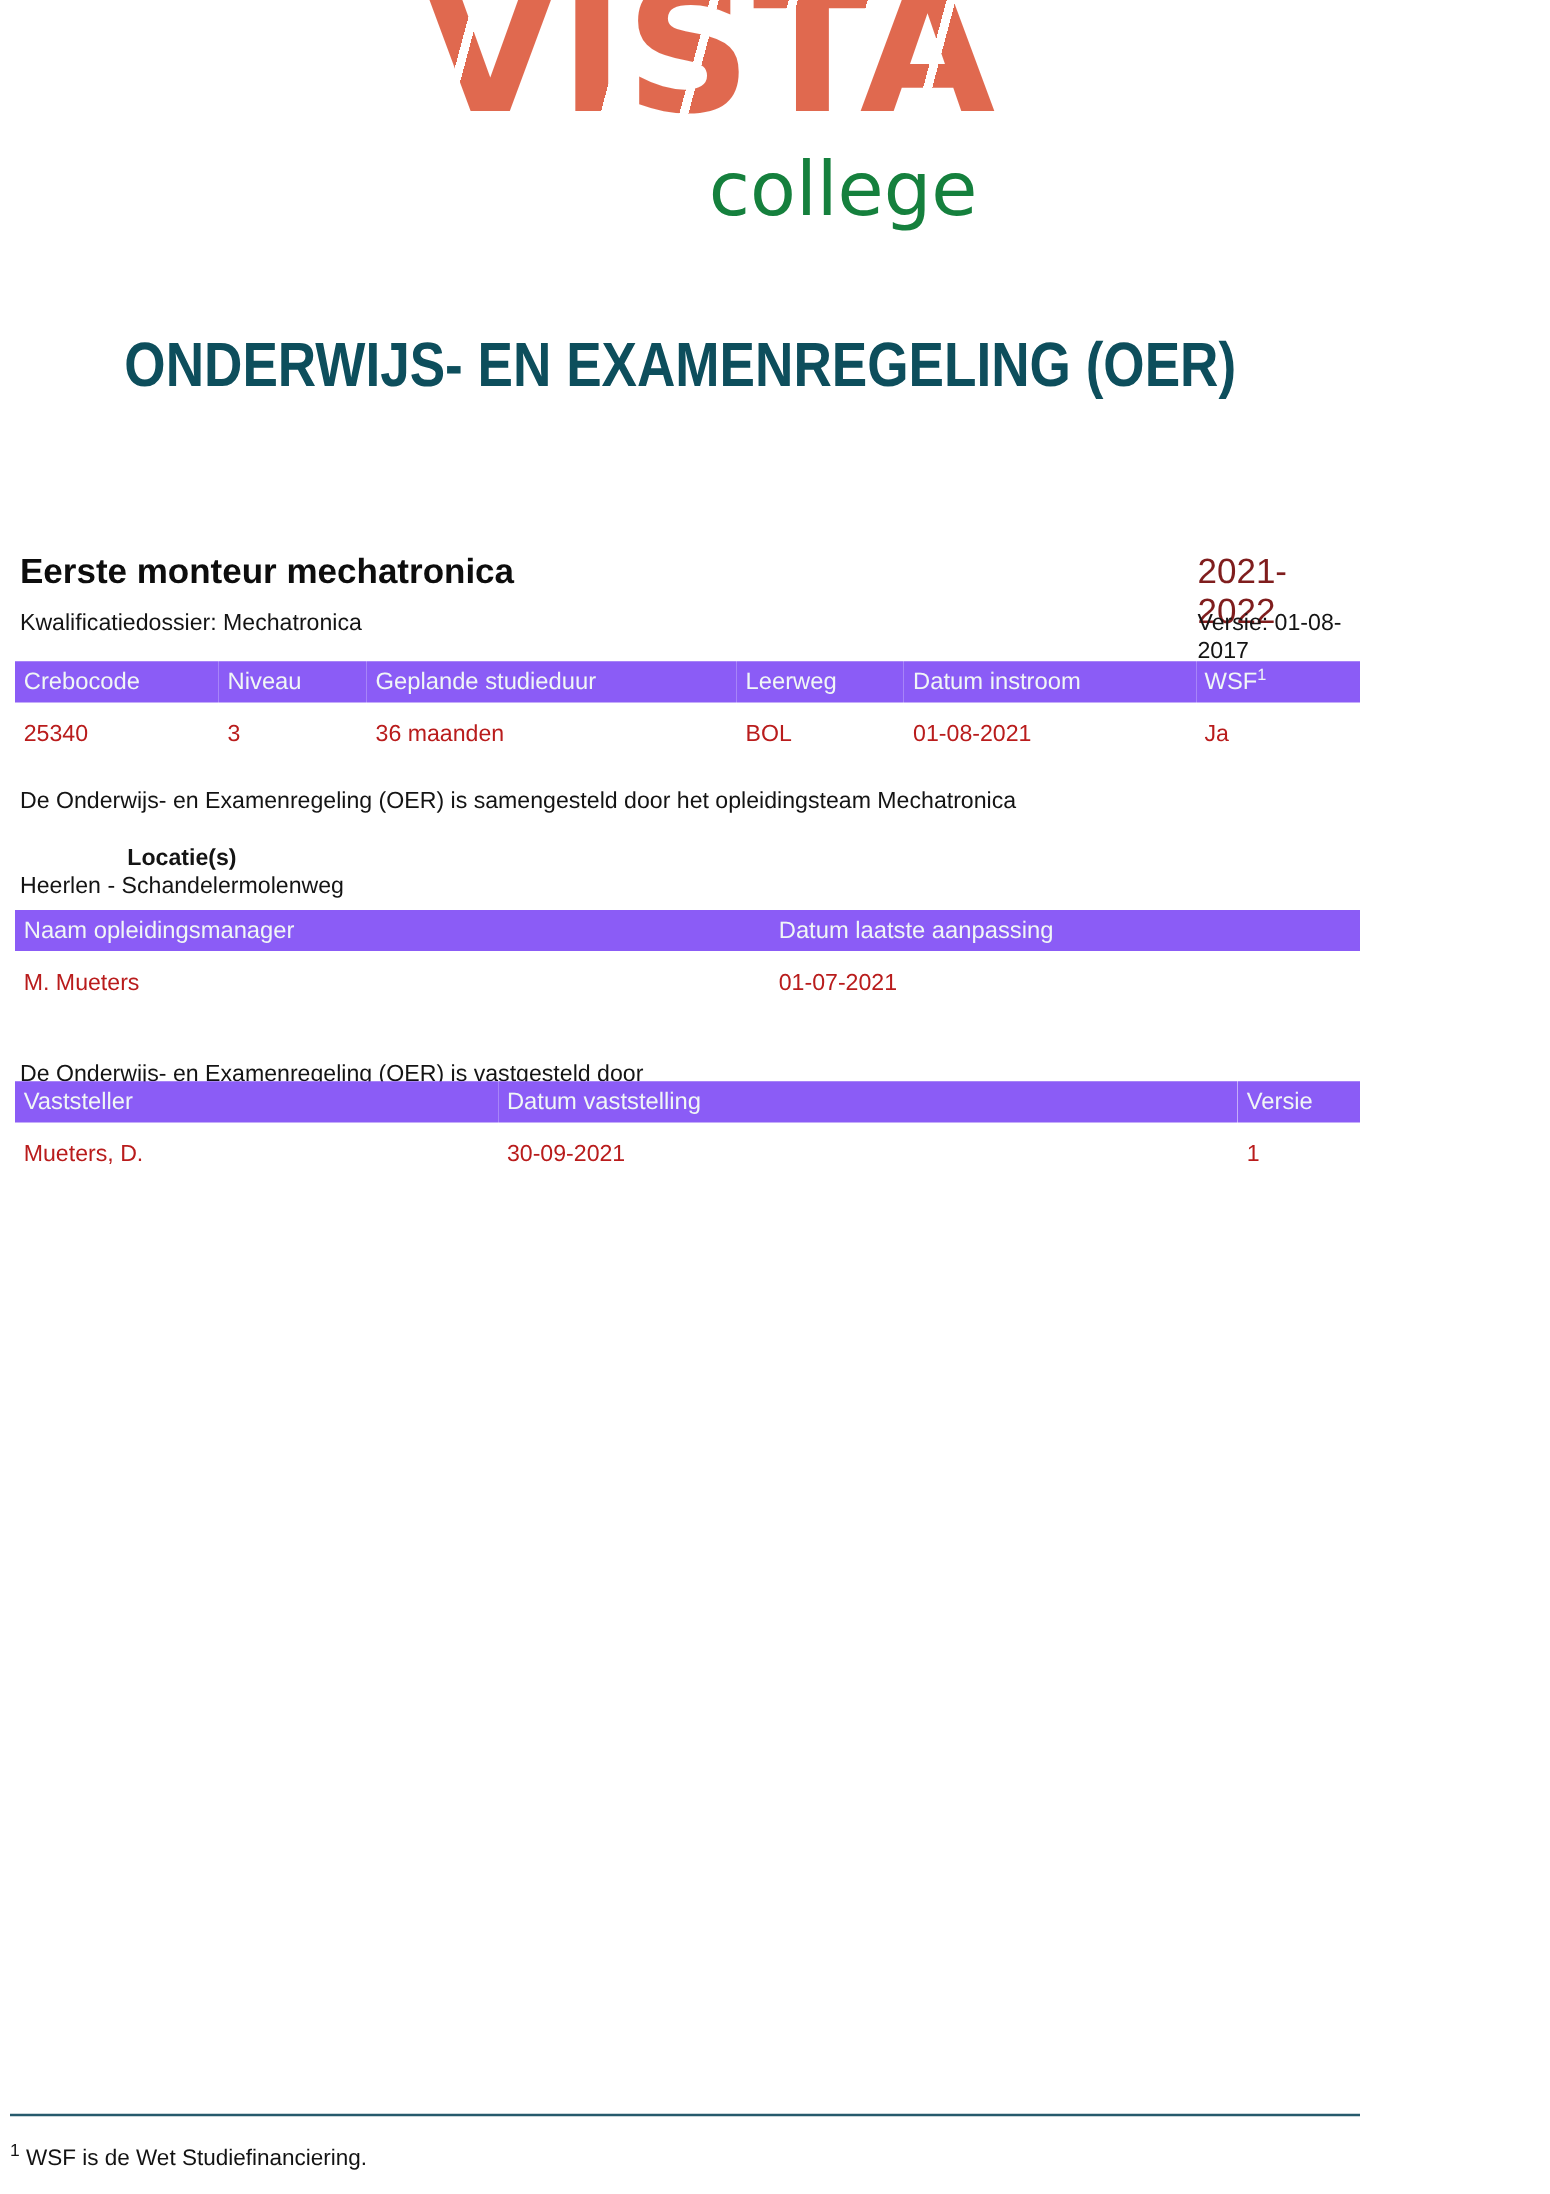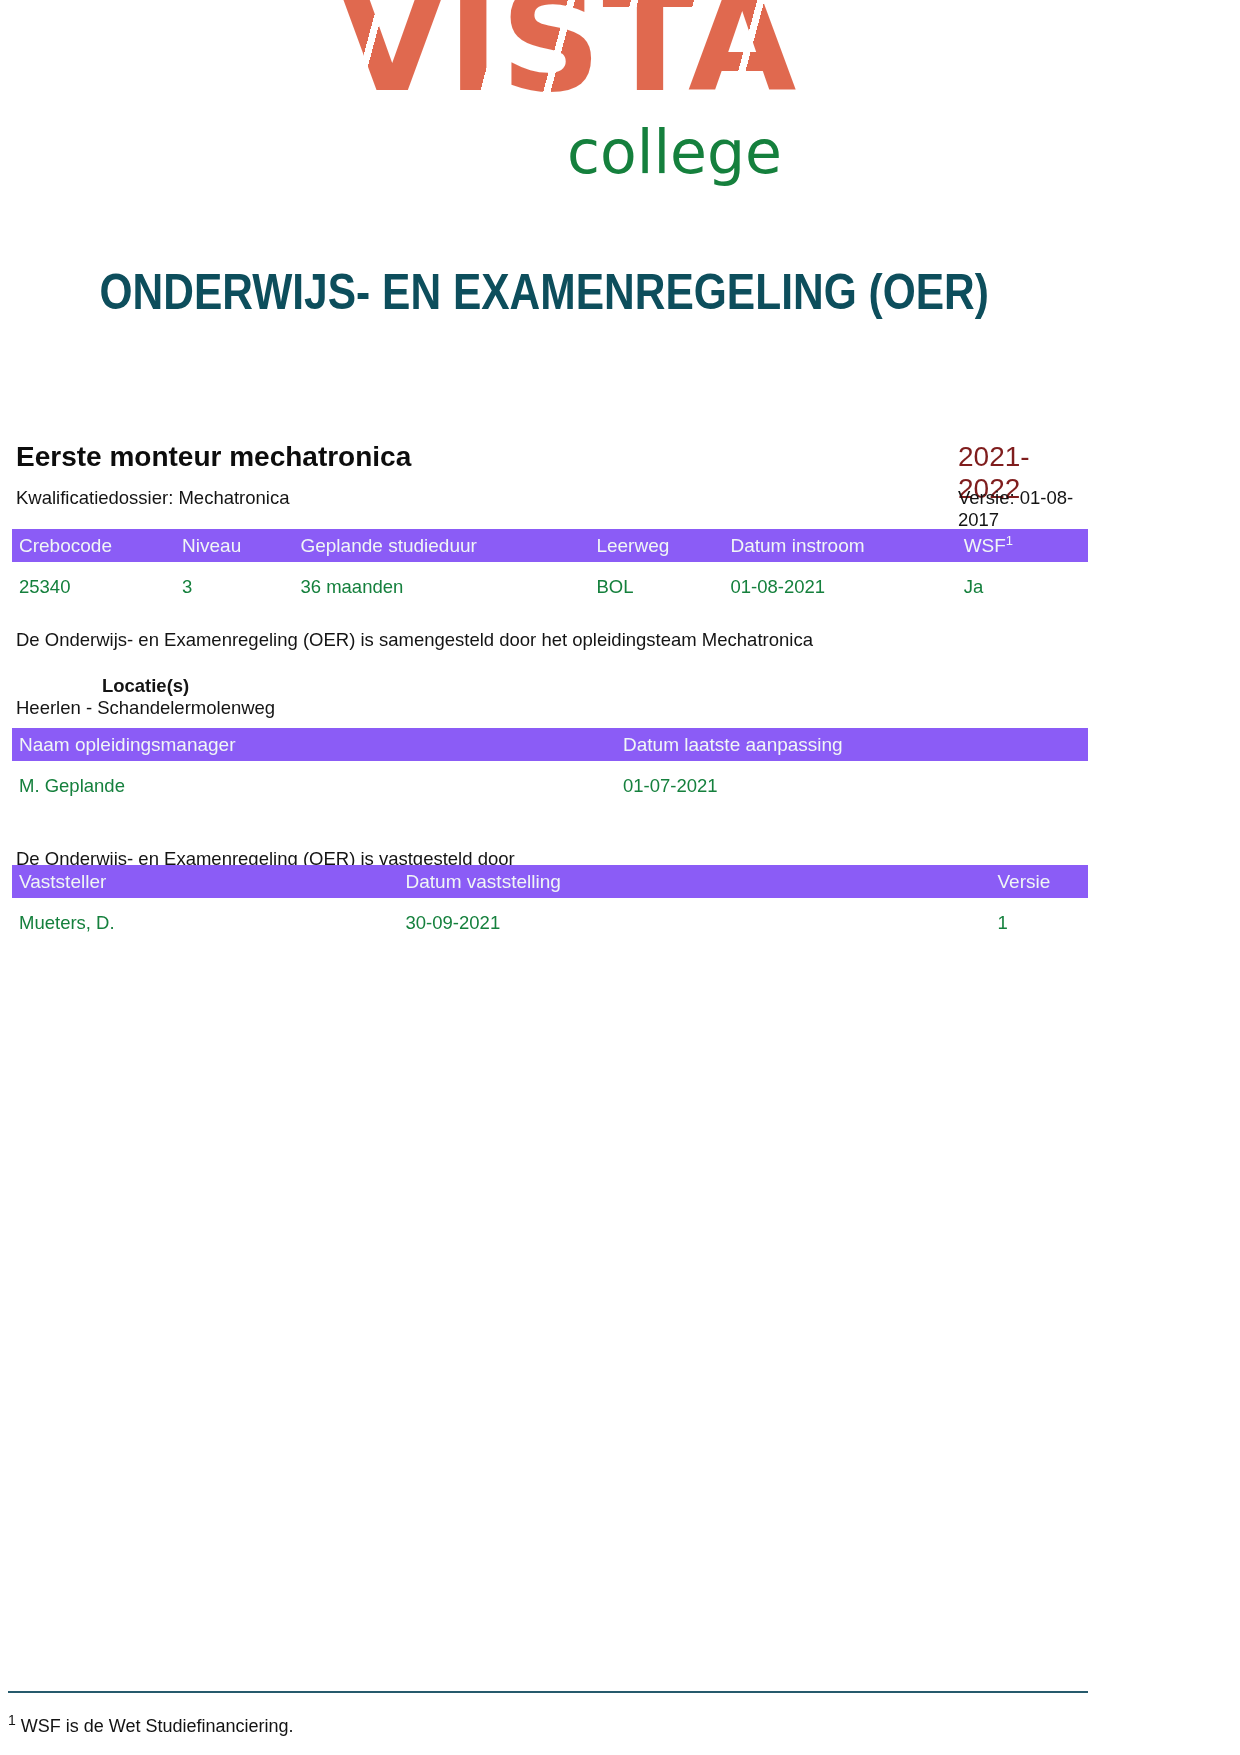--- a/index.html
+++ b/index.html
@@ -42,21 +42,21 @@
   
   .tbl{
     position:absolute;left:12px;width:1208px;border-collapse:collapse;
     table-layout:fixed;font-size:18.5px;
   }
   .tbl th{
     background:#8b5cf6;color:#f0f6f6;font-weight:normal;text-align:left;
     height:33px;padding:0 4px 0 7px;font-size:19px;white-space:nowrap;overflow:hidden;
   }
   .tbl td{
-    padding:14px 4px 6px 7px;color:#15803d;text-align:left;vertical-align:top;
+    padding:14px 4px 6px 7px;color:#b91c1c;text-align:left;vertical-align:top;
     white-space:nowrap;overflow:hidden;
   }
   .t1{top:529px;} .t2{top:728px;} .t3{top:865px;}
   sup.hdr-sup{font-size:13px;line-height:0;}
 
   
   .body-text{position:absolute;left:16px;margin:0;font-size:18.5px;line-height:22px;}
   .composed{top:629px;}
   .loc-block{position:absolute;left:16px;top:675px;font-size:18.5px;line-height:22.3px;text-align:center;}
   .loc-label{font-weight:bold;}
@@ -128,21 +128,21 @@
         <col style="width:50%">
       </colgroup>
     <thead>
       <tr>
         <th>Naam opleidingsmanager</th>
         <th>Datum laatste aanpassing</th>
       </tr>
     </thead>
     <tbody>
       <tr>
-        <td>M. Geplande</td>
+        <td>M. Mueters</td>
         <td>01-07-2021</td>
       </tr>
     </tbody>
   </table>
 
   <p class="body-text approved">De Onderwijs- en Examenregeling (OER) is vastgesteld door</p>
 
   <table class="tbl t3">
     <colgroup>
         <col style="width:32%">

